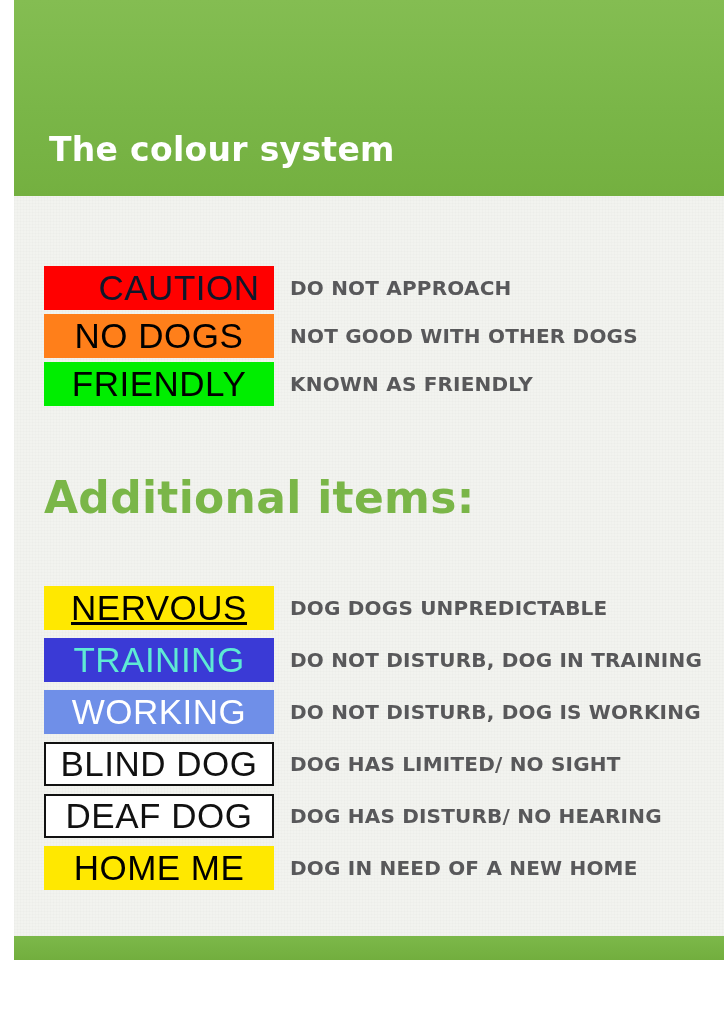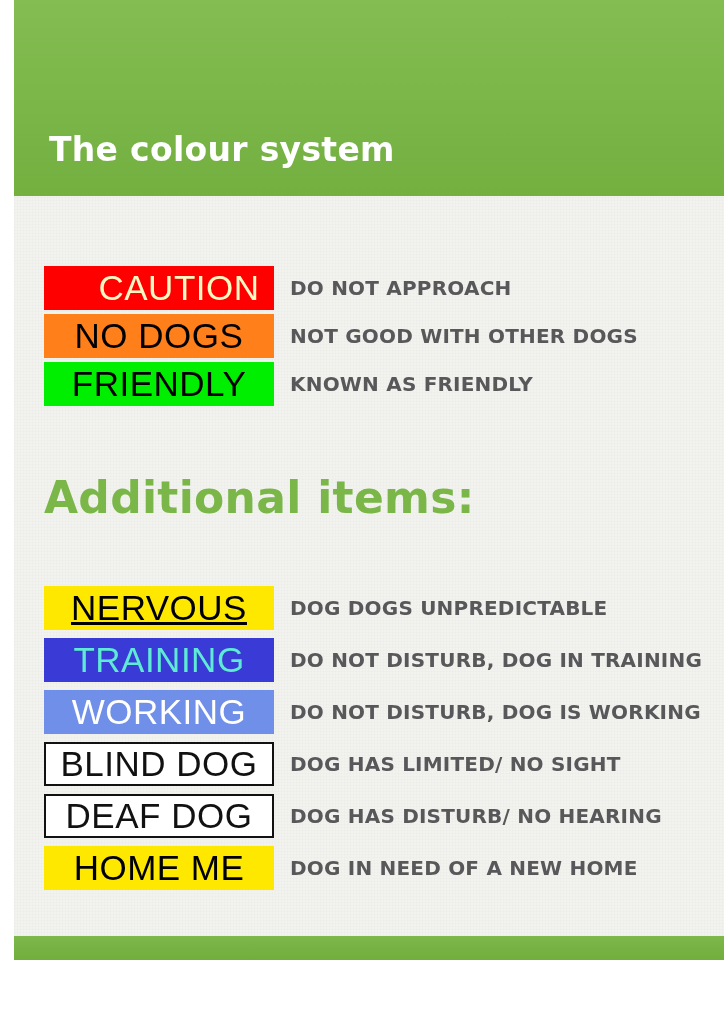--- a/index.html
+++ b/index.html
@@ -133,21 +133,21 @@
 
   <div class="header-band">
     <div class="header-title">The colour system</div>
   </div>
 
   <div class="content">
 
     <div class="group-top">
 
       <div class="tag-row">
-        <div class="tag" style="background:#ff0000;color:#fef9c3;padding-left:40px;">CAUTION</div>
+        <div class="tag" style="background:#ff0000;color:#0f172a;padding-left:40px;">CAUTION</div>
         <div class="desc">DO NOT APPROACH</div>
       </div>
 
       <div class="tag-row">
         <div class="tag" style="background:#ff7f1a;color:#000000;">NO DOGS</div>
         <div class="desc">NOT GOOD WITH OTHER DOGS</div>
       </div>
 
       <div class="tag-row">
         <div class="tag" style="background:#00ee00;color:#000000;">FRIENDLY</div>

